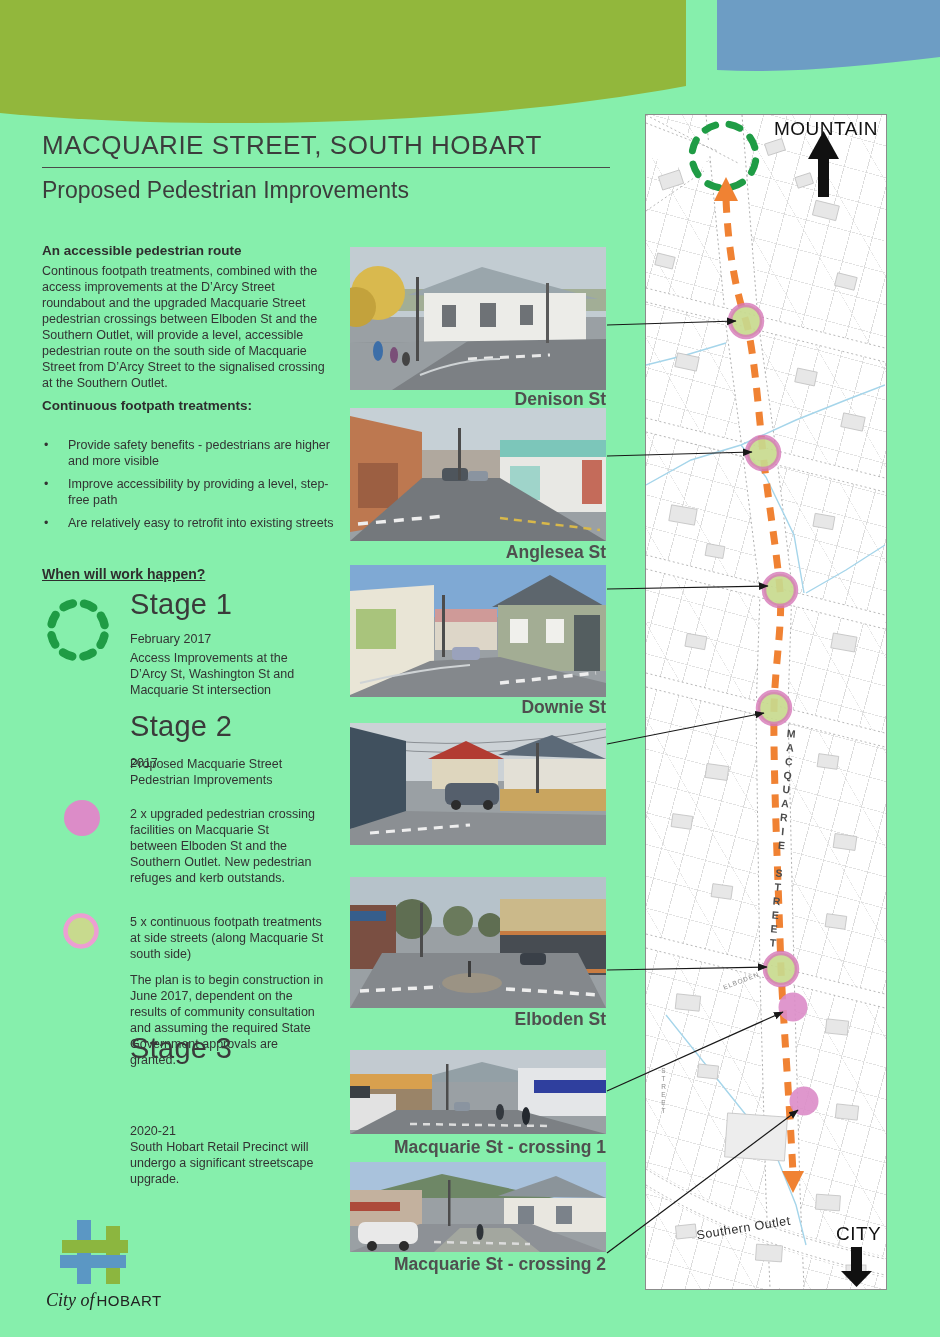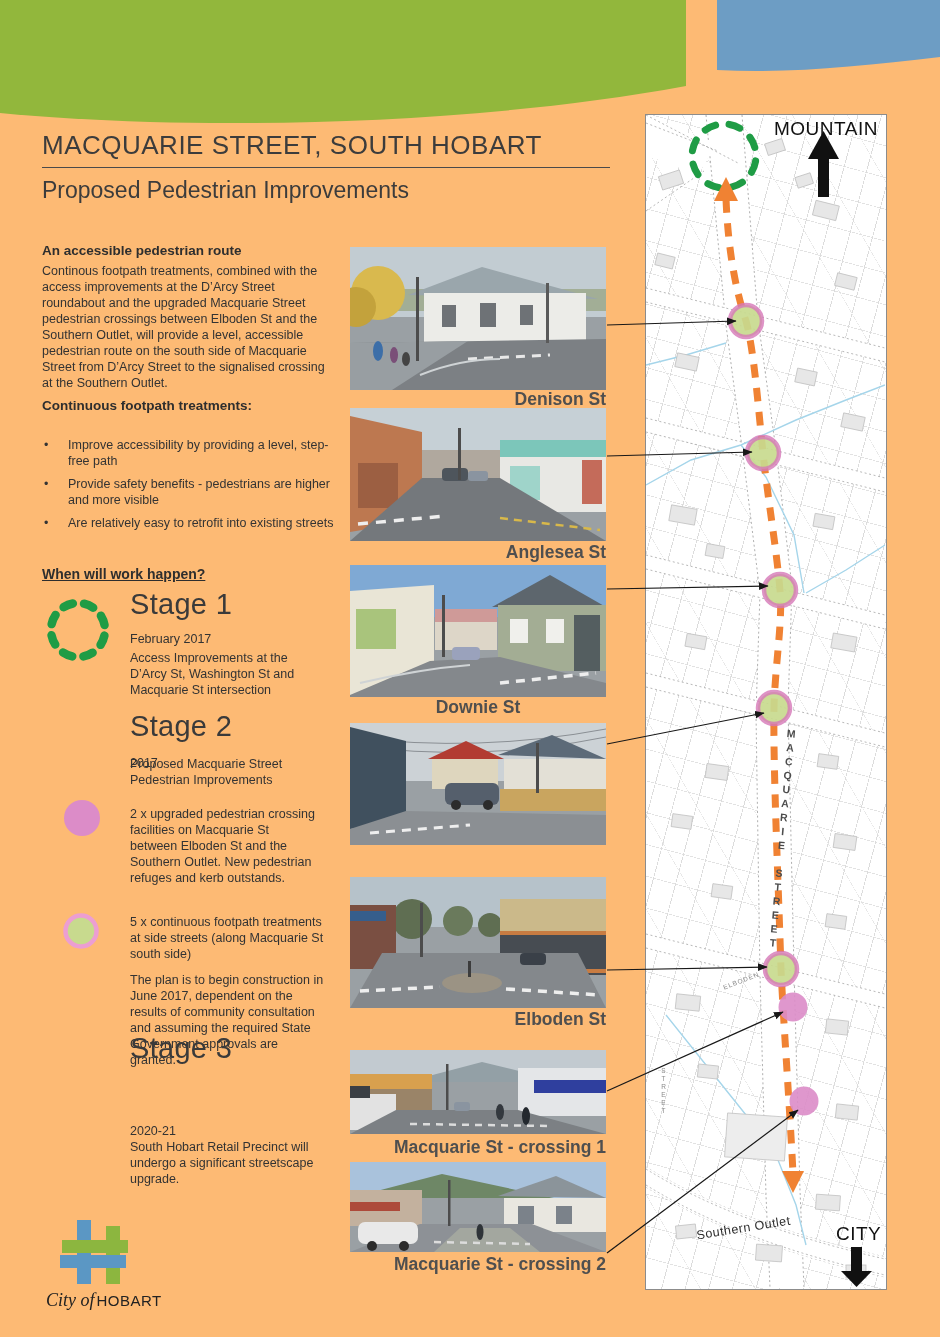--- a/index.html
+++ b/index.html
@@ -1,16 +1,16 @@
 <!DOCTYPE html>
 <html><head>
 <meta charset="utf-8">
 <style>
   html,body{margin:0;padding:0;background:#fff;}
-  .page{position:relative;width:940px;height:1337px;background:#fdba74;overflow:hidden;
+  .page{position:relative;width:940px;height:1337px;background:#86efac;overflow:hidden;
         font-family:"Liberation Sans",sans-serif;color:#333;}
   .abs{position:absolute;}
 
   
   .hdr-svg{position:absolute;left:0;top:0;}
   .title{position:absolute;left:42px;top:130px;width:580px;font-size:26px;color:#3c3c3c;
          letter-spacing:.5px;white-space:nowrap;}
   .title-rule{position:absolute;left:42px;top:167px;width:568px;height:0;border-top:1.6px solid #4a4a4a;}
   .subtitle{position:absolute;left:42px;top:177px;width:580px;font-size:23px;color:#3c3c3c;}
 
@@ -65,22 +65,22 @@
 
   <div class="title">MACQUARIE STREET, SOUTH HOBART</div>
   <div class="title-rule"></div>
   <div class="subtitle">Proposed Pedestrian Improvements</div>
 
   <div class="abs h-bold" style="left:42px;top:243px;width:292px;">An accessible pedestrian route</div>
   <div class="abs body-txt" style="left:42px;top:263px;width:292px;">Continous footpath treatments, combined with the access improvements at the D’Arcy Street roundabout and the upgraded Macquarie Street pedestrian crossings between Elboden St and the Southern Outlet, will provide a level, accessible pedestrian route on the south side of Macquarie Street from D’Arcy Street to the signalised crossing at the Southern Outlet.</div>
 
   <div class="abs h-bold" style="left:42px;top:398px;width:292px;">Continuous footpath treatments:</div>
   <ul class="bullets abs" style="left:42px;top:437px;width:292px;">
+    <li>Provide safety benefits - pedestrians are higher and more visible</li>
     <li>Improve accessibility by providing a level, step-free path</li>
-    <li>Provide safety benefits - pedestrians are higher and more visible</li>
     <li>Are relatively easy to retrofit into existing streets</li>
   </ul>
 
   <div class="abs h-bold" style="left:42px;top:566px;font-size:14px;text-decoration:underline;">When will work happen?</div>
 
   <svg class="abs" style="left:44px;top:596px;" width="68" height="68">
     <circle cx="34" cy="34" r="27" fill="none" stroke="#1f9c45" stroke-width="8.5" stroke-dasharray="10 11.2" stroke-linecap="round" transform="rotate(12 34 34)"></circle>
   </svg>
   <div class="abs stage-name" style="left:130px;top:588px;text-align:right;">Stage 1</div>
   <div class="abs stage-date" style="left:130px;top:626px;">February 2017</div>
@@ -161,21 +161,21 @@
       <rect x="160" y="54" width="18" height="24" fill="#f0f0ec"></rect>
       <rect x="196" y="54" width="18" height="24" fill="#f0f0ec"></rect>
       <rect x="224" y="50" width="26" height="56" fill="#545e60"></rect>
       <polygon points="0,130 80,96 150,92 256,118 256,132 0,132" fill="#84888c"></polygon>
       <rect x="102" y="82" width="28" height="13" rx="4" fill="#9aa2bc"></rect>
       <path d="M150,118 L246,108" stroke="#eee" stroke-width="3.5" stroke-dasharray="9 7" fill="none"></path>
       <path d="M10,118 Q70,104 120,100" stroke="#cfd3d5" stroke-width="2" fill="none"></path>
       <rect x="92" y="30" width="3" height="62" fill="#4c4c4c"></rect>
     </svg>
   </div>
-  <div class="photo-label" style="top:697px;text-align:center;">Downie St</div>
+  <div class="photo-label" style="top:697px;">Downie St</div>
 
   <div class="photo" style="top:723px;height:122px;">
     <svg width="256" height="122" viewBox="0 0 256 122" preserveAspectRatio="none">
       <rect width="256" height="58" fill="#ccd2d6"></rect>
       <path d="M0,14 Q128,30 256,6" stroke="#8a8f94" stroke-width="1" fill="none"></path>
       <path d="M0,22 Q128,40 256,14" stroke="#8a8f94" stroke-width="1" fill="none"></path>
       <polygon points="0,4 56,18 56,96 0,106" fill="#40505e"></polygon>
       <polygon points="78,36 116,18 154,36" fill="#b23c32"></polygon>
       <rect x="82" y="36" width="66" height="30" fill="#ded6be"></rect>
       <polygon points="148,32 202,12 256,36" fill="#5c6a78"></polygon>

